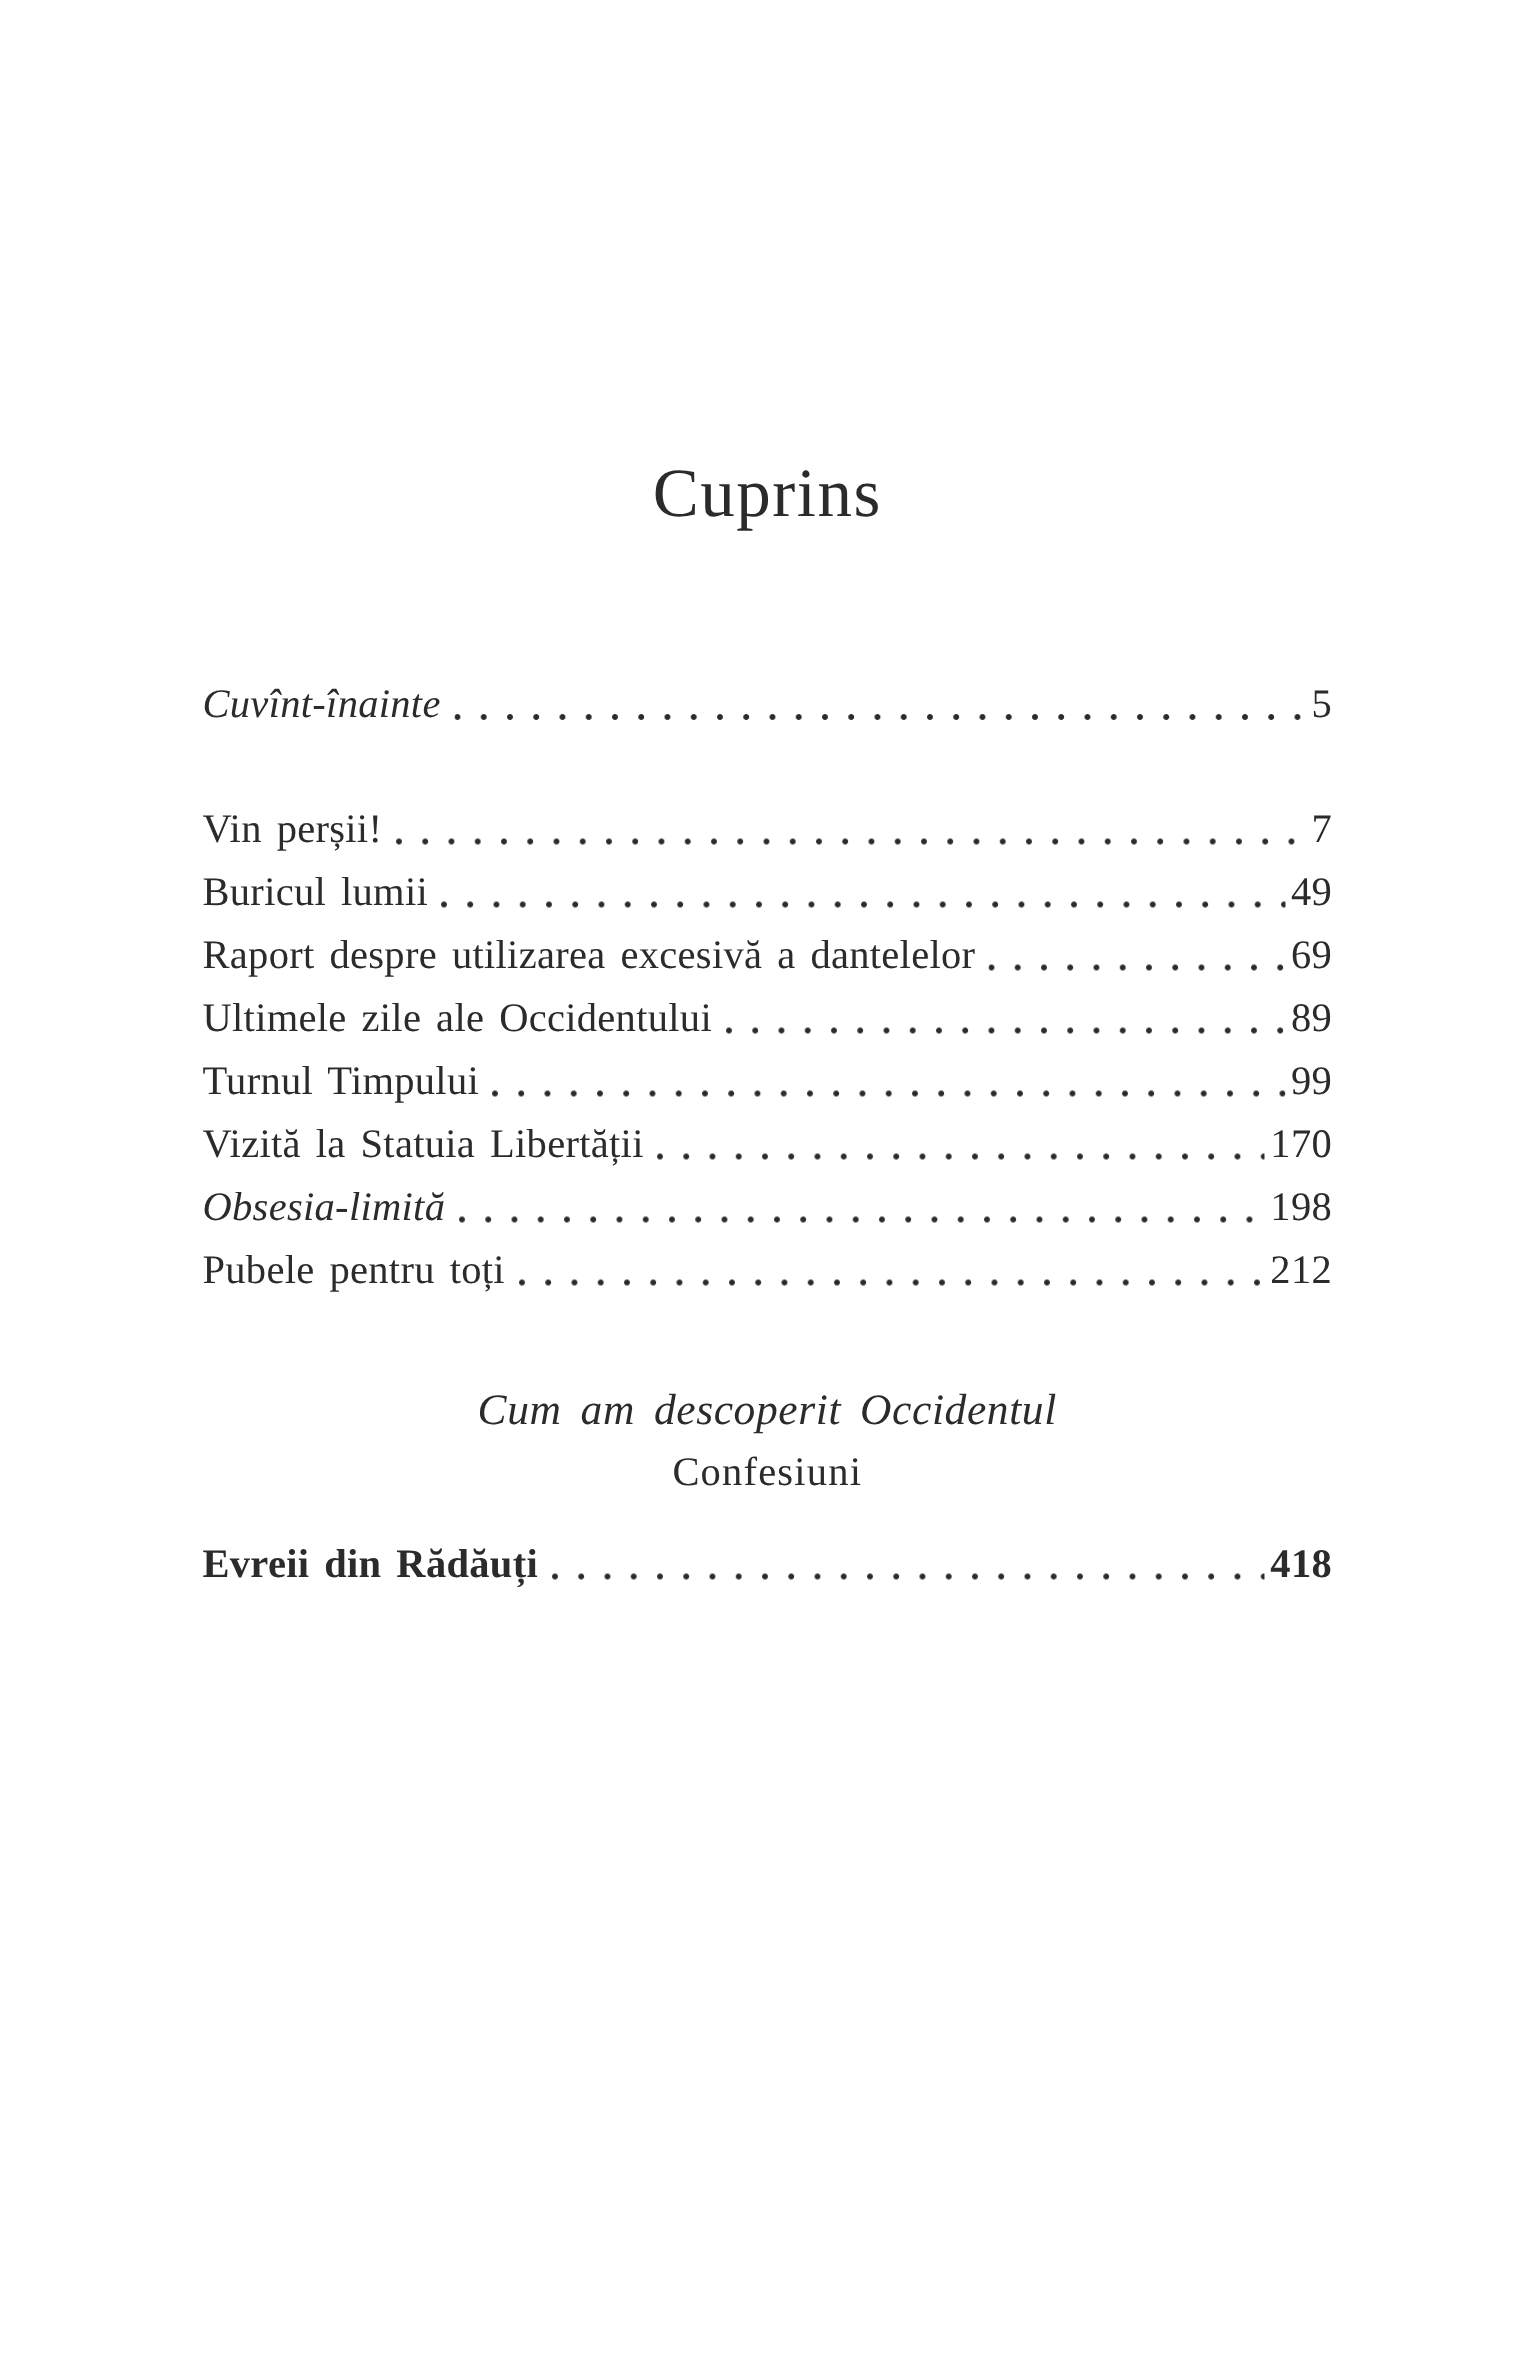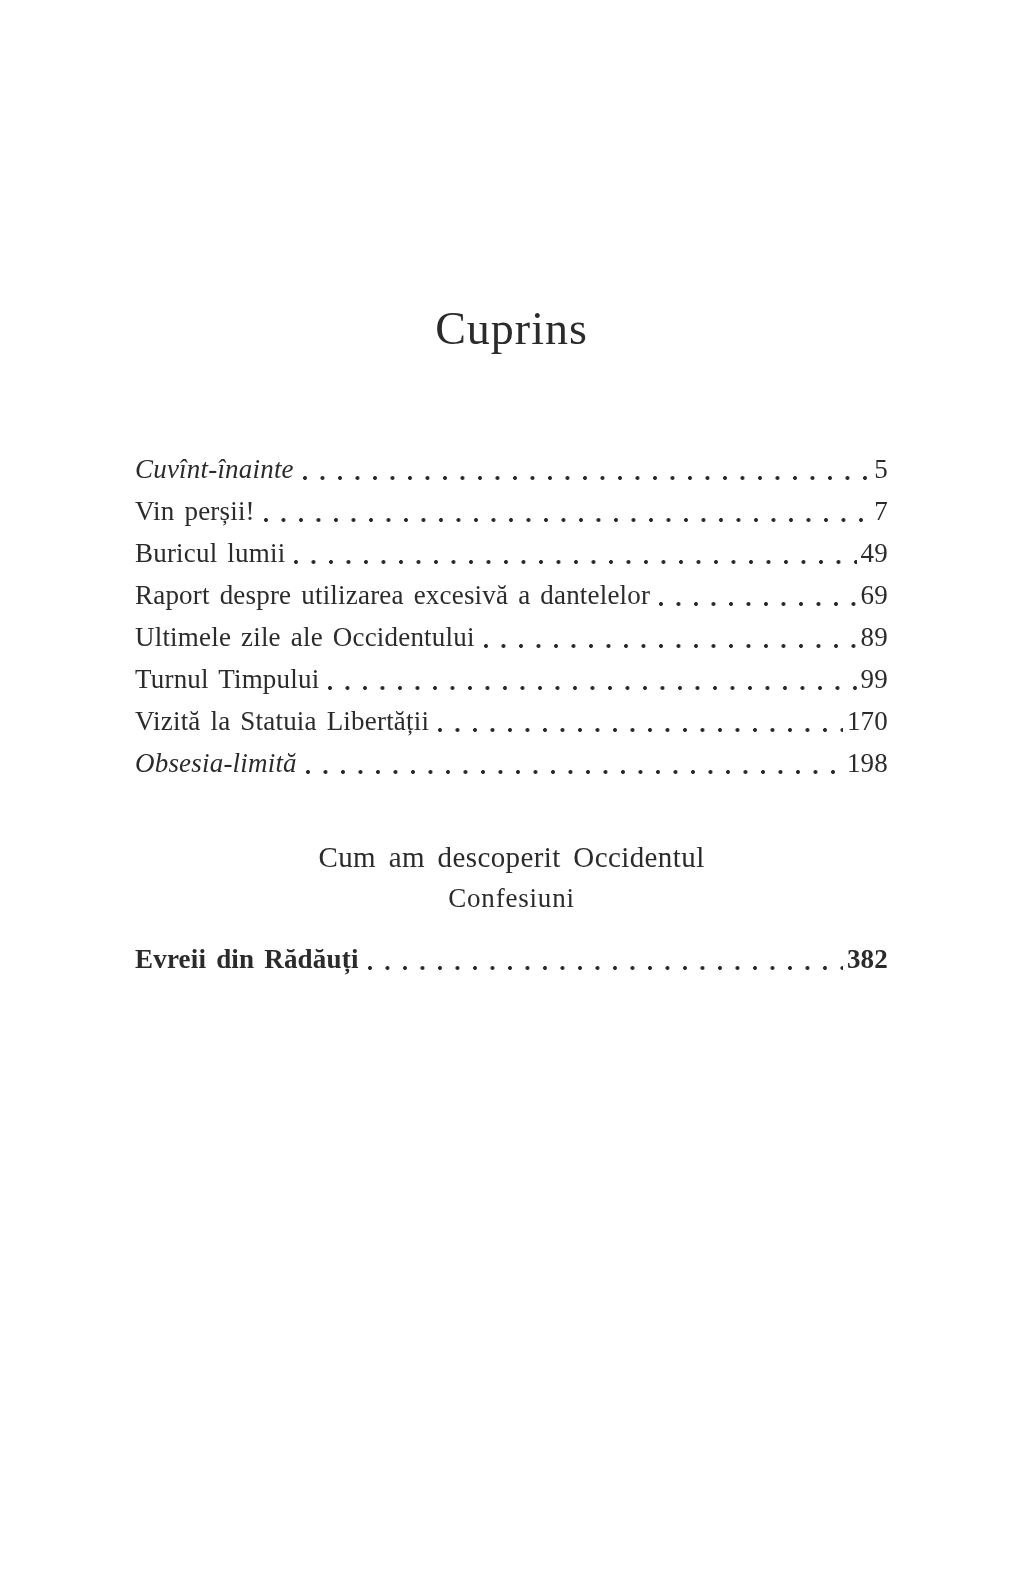--- a/index.html
+++ b/index.html
@@ -29,20 +29,21 @@
     font-weight: 400;
     letter-spacing: 1px;
   }
   .toc-list {
     margin: 0;
   }
   .preface-list {
     margin-top: 92px;
   }
   .part-one-list {
+    margin-top: 41px;
     font-family: Liberation Serif, serif;
   }
   .part-two-list {
     margin-top: 20px;
     font-weight: bold;
   }
   .toc-row {
     display: flex;
     align-items: stretch;
     font-size: 27px;
@@ -76,20 +77,21 @@
   }
   .pagenum {
     text-align: right;
     white-space: nowrap;
   }
   .part-heading-block {
     margin-top: 52px;
     text-align: center;
   }
   .part-heading {
+    font-style: italic;
     font-size: 29px;
     line-height: 42px;
     word-spacing: 5px;
     letter-spacing: 0.4px;
   }
   .part-subtitle {
     font-size: 27px;
     line-height: 40px;
     letter-spacing: 0.8px;
   }
@@ -138,28 +140,33 @@
       <div class="toc-row">
         <span class="entry-title"><span>Vizită la Statuia Libertății</span></span>
         <span class="leader"></span>
         <span class="pagenum">170</span>
       </div>
       <div class="toc-row">
         <span class="entry-title"><span class="it">Obsesia-limită</span></span>
         <span class="leader"></span>
         <span class="pagenum">198</span>
       </div>
+      <div class="toc-row">
+        <span class="entry-title"><span>Pubele pentru toți</span></span>
+        <span class="leader"></span>
+        <span class="pagenum">212</span>
+      </div>
     </div>
 
   <div class="part-heading-block">
     <div class="part-heading">Cum am descoperit Occidentul</div>
     <div class="part-subtitle">Confesiuni</div>
   </div>
 
   <div id="part-two-list" class="toc-list part-two-list">
       <div class="toc-row">
         <span class="entry-title"><span>Evreii din Rădăuți</span></span>
         <span class="leader"></span>
-        <span class="pagenum">382</span>
+        <span class="pagenum">418</span>
       </div>
     </div>
 
 </div>
 
 </body></html>

